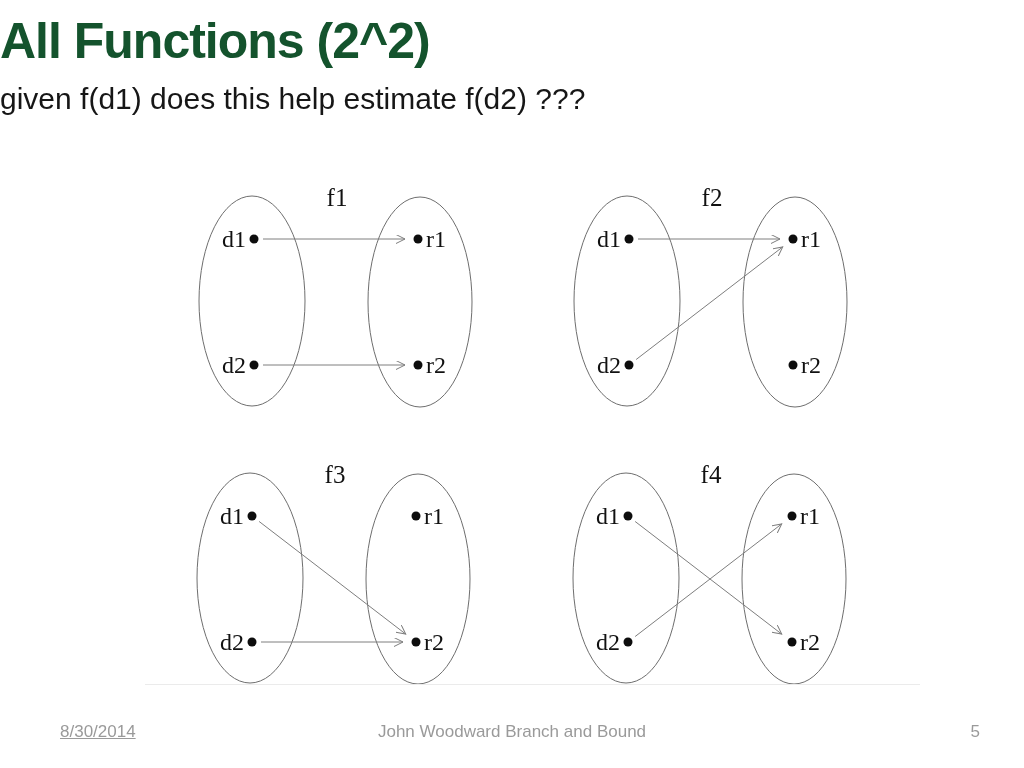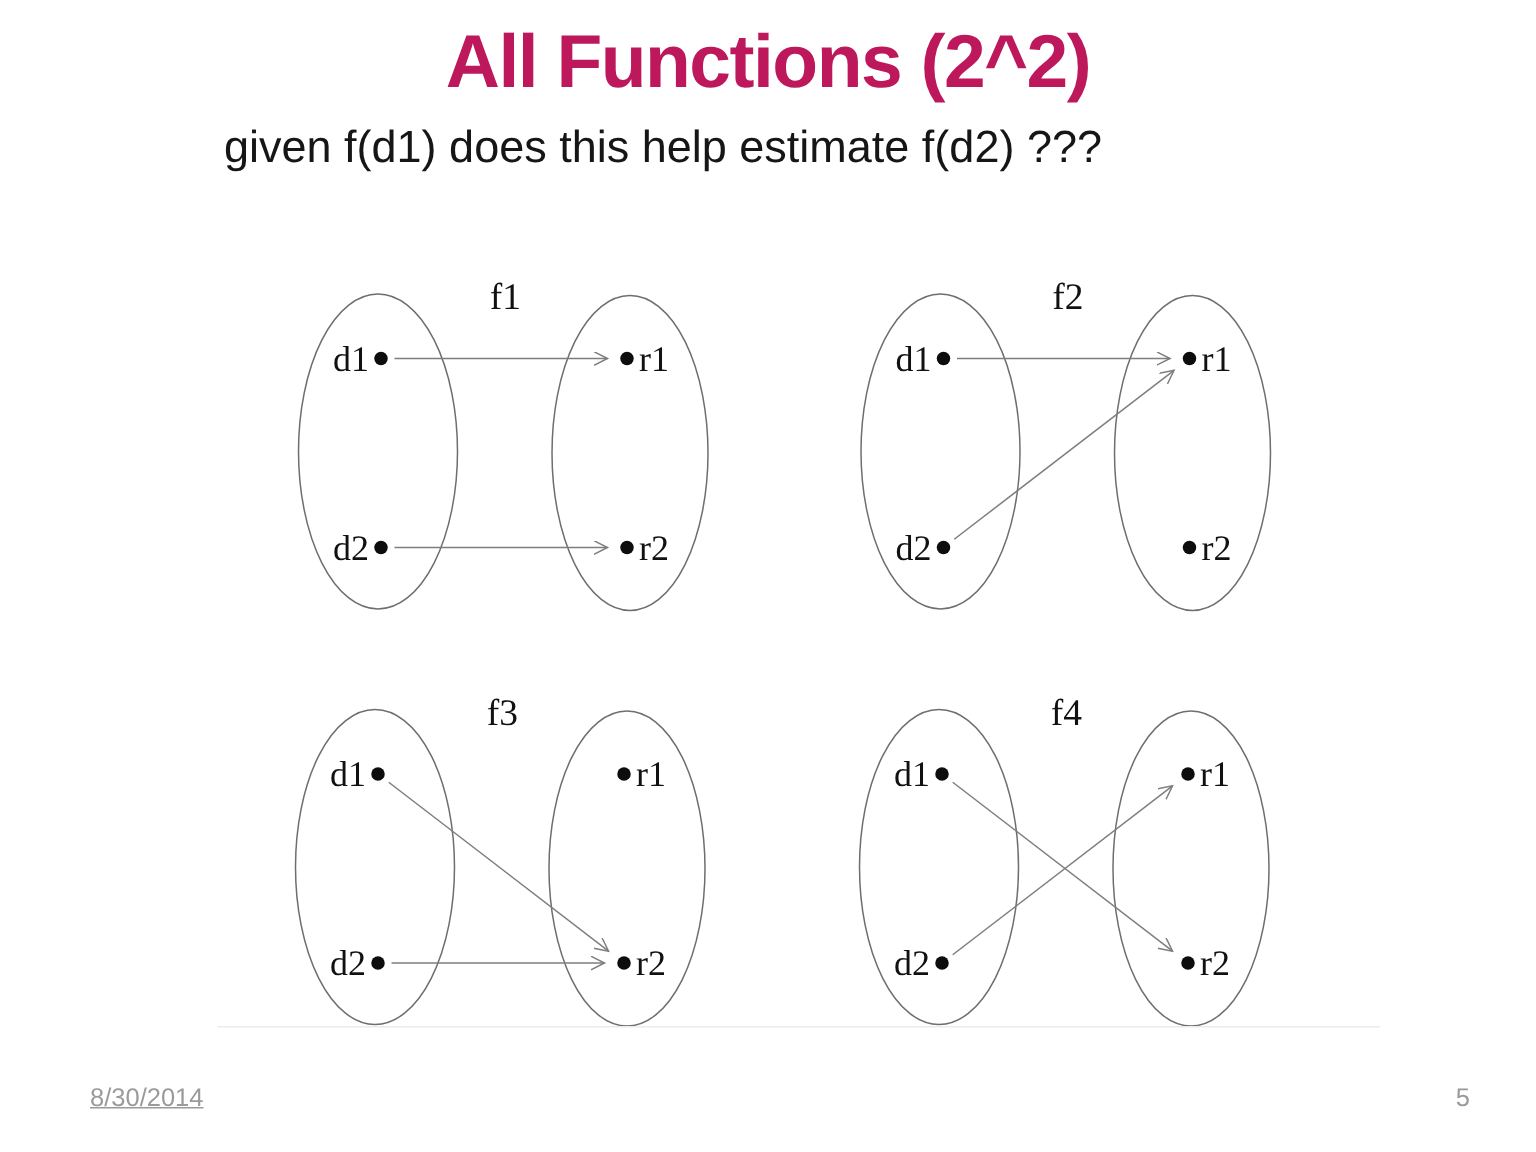--- a/index.html
+++ b/index.html
@@ -7,30 +7,29 @@
   body {
     position: relative;
     width: 1024px; height: 768px;
     background: #ffffff;
     font-family: "Liberation Sans", sans-serif;
     overflow: hidden;
   }
   .title {
     position: absolute;
     top: 12px; left: 0; width: 1024px;
-    text-align: center;
+    text-align: left;
     font-size: 50px;
     font-weight: bold;
     letter-spacing: -1px;
-    color: #be185d;
+    color: #14532d;
   }
   .subtitle {
     position: absolute;
-    top: 82px; left: 12px; width: 860px;
-    text-align: center;
+    top: 82px; left: 0; width: 860px;
     font-size: 30px;
     font-weight: normal;
     color: #161616;
   }
   .diagram-cell {
     position: absolute;
     width: 330px; height: 280px;
   }
   .image-edge-line {
     position: absolute;
@@ -135,14 +134,15 @@
       <text x="252" y="86" text-anchor="start" fill="#111111" font-size="24" font-family="&quot;Liberation Serif&quot;, serif">r1</text>
       <circle cx="244" cy="204" r="4.5" fill="#0d0d0d"></circle>
       <text x="252" y="212" text-anchor="start" fill="#111111" font-size="24" font-family="&quot;Liberation Serif&quot;, serif">r2</text>
     </svg>
   </div>
 
 <div class="image-edge-line"></div>
 
 <div class="footer">
   <span class="footer-date">8/30/2014</span>
+  <span class="footer-center">John Woodward Branch and Bound</span>
   <span class="footer-page">5</span>
 </div>
 
 </body></html>

